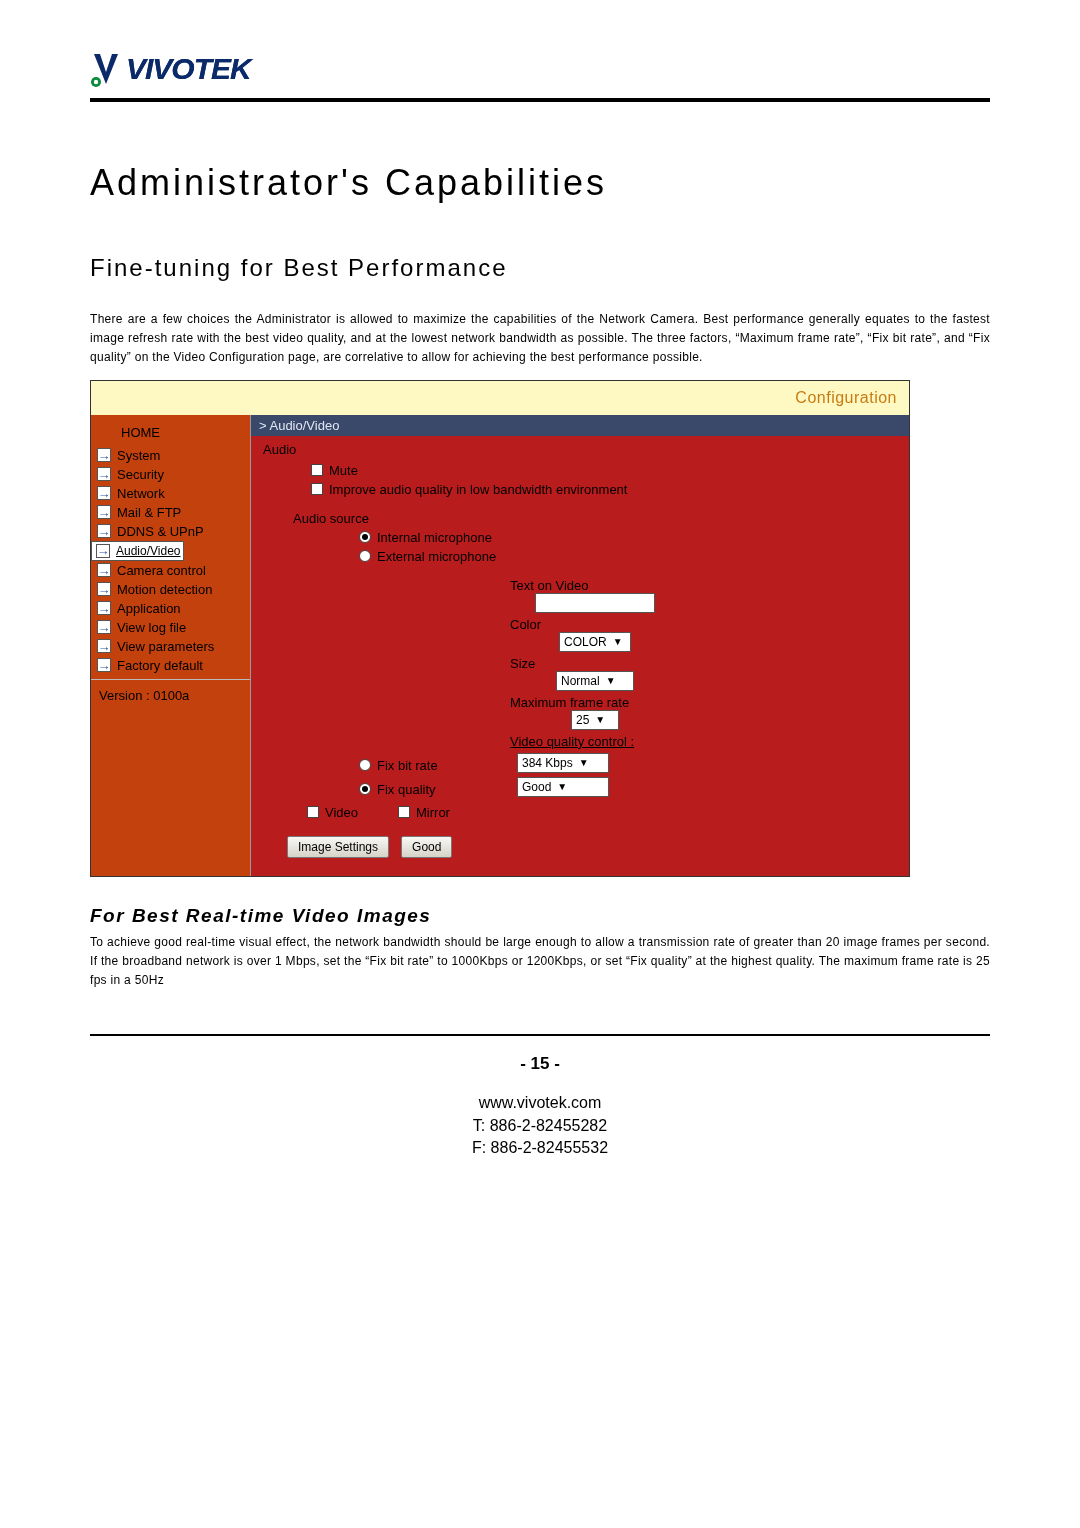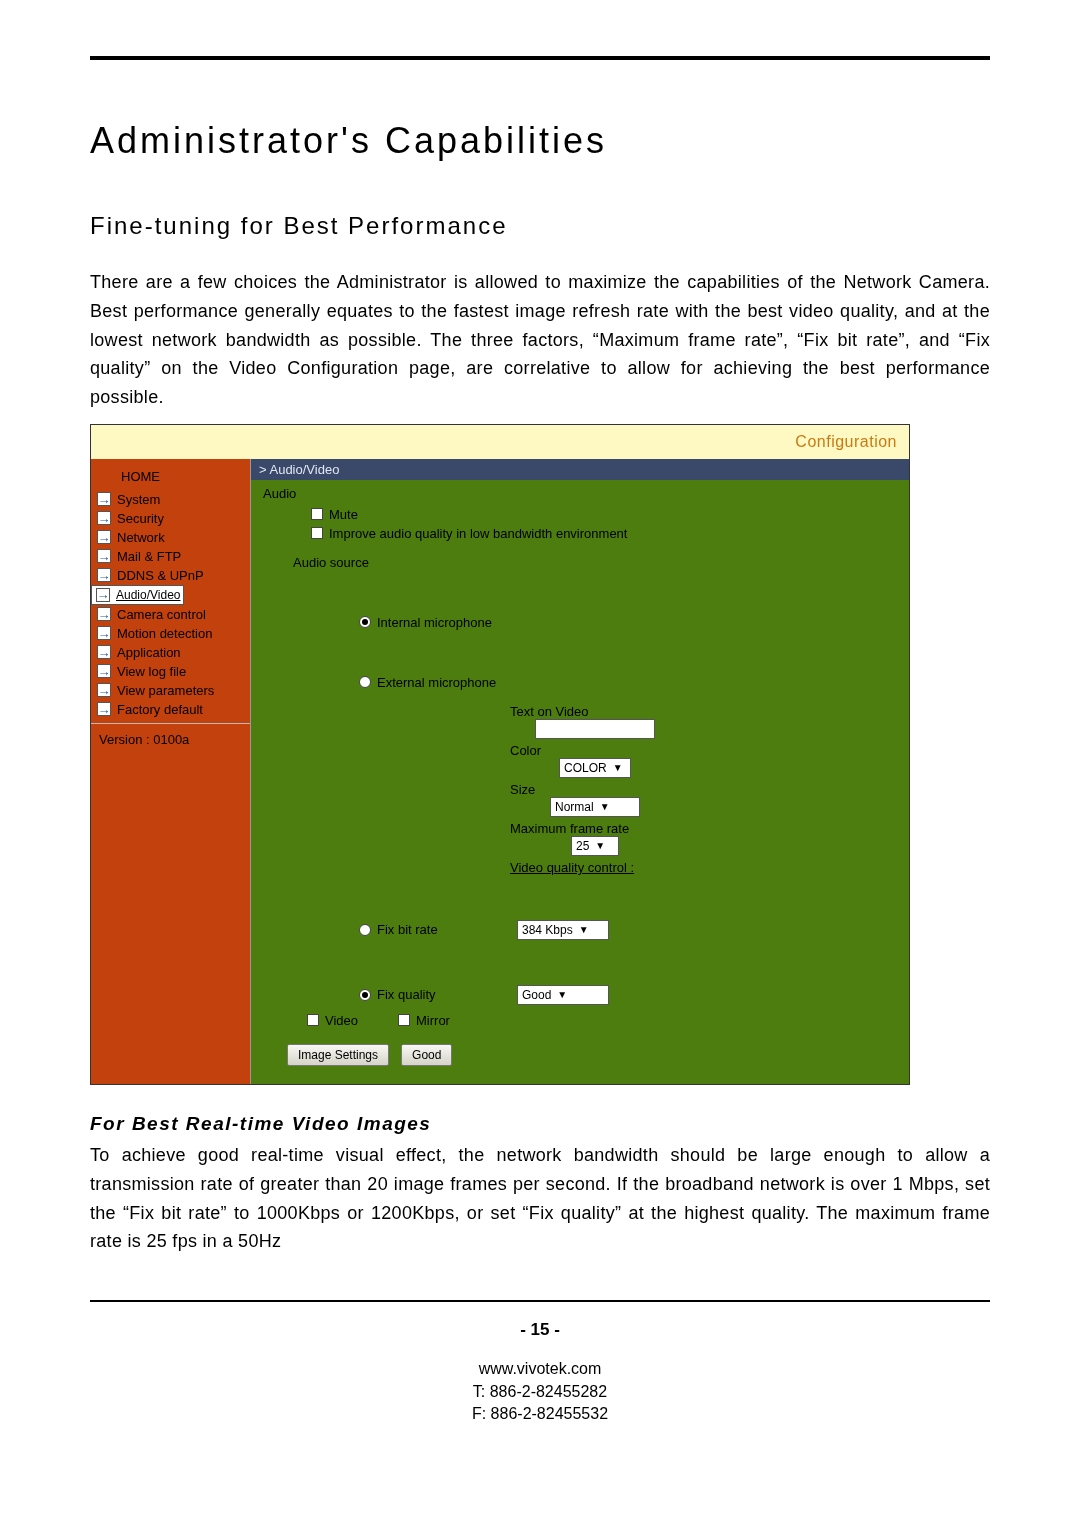--- a/index.html
+++ b/index.html
@@ -13,21 +13,21 @@
   .page { padding: 50px 90px 30px 90px; }
   .logo-row { display: flex; align-items: center; margin-bottom: 10px; }
   .logo-mark { width: 32px; height: 38px; position: relative; margin-right: 4px; }
   .logo-mark svg { display: block; }
   .logo-text { font-size: 30px; font-weight: 900; letter-spacing: -1px; font-style: italic;
     background: linear-gradient(#1a3a7a,#0b2560); -webkit-background-clip: text; color:#0b2a6a;}
   .hr-thick { border: none; border-top: 4px solid #000; margin: 6px 0 60px 0; }
   .h1 { font-size: 36px; font-weight: 400; letter-spacing: 3px; margin-bottom: 50px;
     font-family: "Arial", sans-serif; }
   .h2 { font-size: 24px; font-weight: 400; letter-spacing: 2px; margin-bottom: 28px; }
-  .para { font-size: 18px; line-height: 1.6; text-align: justify; letter-spacing: 0.3px; }
+  .para { font-size: 12px; line-height: 1.6; text-align: justify; letter-spacing: 0.3px; }
   .screenshot {
     width: 820px; margin: 12px 0 28px 0; background: #eceae4;
     border: 1px solid #333;
   }
   .titlebar { background: #fef9c3; color: #c97a10; text-align: right; padding: 6px 12px;
     font-size: 16px; letter-spacing: 0.5px; height: 34px; display:flex; align-items:center; justify-content:flex-end;}
   .app-body { display: flex; font-size: 13px; color: #000; }
   .sidebar {
     width: 160px; background: #c2410c; border-right: 1px solid #999; padding: 4px 0 0 0;
   }
@@ -36,21 +36,21 @@
     display: flex; align-items: center; padding: 2px 4px 2px 6px; cursor: default;
   }
   .side-exp {
     width: 14px; height: 14px; border: 1px solid #555; display: inline-flex;
     align-items: center; justify-content: center; font-size: 13px; line-height: 1;
     margin-right: 6px; background: #fff; font-weight: bold; color:#2a5a9a;
   }
   .side-label {}
   .side-item.sel .side-label { text-decoration: underline; }
   .side-version { padding: 8px 4px 12px 8px; border-top:1px solid #bbb; margin-top:4px;}
-  .content { flex: 1; background: #4d7c0f; }
+  .content { flex: 1; background: #b91c1c; }
   .crumb { background: #3a4869; color: #dfe6f3; padding: 3px 8px; font-size: 13px; }
   .crumb span { color:#dfe6f3; }
   .section { padding: 4px 12px 10px 12px; }
   .sec-title { font-weight: normal; padding: 2px 0 4px 0; }
   .row { display: flex; align-items: center; padding: 2px 0 2px 48px; gap: 6px; }
   .row.short { padding-left: 30px; }
   .chk, .rad {
     width: 12px; height: 12px; border: 1px solid #444; background: #fff; display: inline-block;
     position: relative;
   }
@@ -62,36 +62,46 @@
   .label-col { display:flex; align-items:center; padding: 2px 0 2px 30px; flex-direction: column;}
   .lbl { width: 170px; }
   .txt-input {
     width: 120px; height: 20px; border: 1px solid #555; background: #fff; font-size: 12px;
   }
   .sel {
     height: 20px; border: 1px solid #555; background: #fff; font-size: 12px; display:inline-flex;
     align-items:center; padding: 0 2px 0 4px;
   }
   .sel .arrow { margin-left: 6px; font-size: 10px; }
-  .ind { padding-left: 96px; display:flex; align-items:center; gap:8px; padding-top:2px; padding-bottom:2px;margin-top:41px;}
+  .ind { padding-left: 96px; display:flex; align-items:flex-end; gap:8px; padding-top:2px; padding-bottom:2px;}
   .ind .col2 { width: 150px; display:flex; align-items:center; gap:6px;}
   .btn { background: linear-gradient(#f8f8f4,#d6d4c8); border:1px solid #777;
     padding: 3px 10px; font-size: 12px; border-radius:2px;}
   .btn-row { display:flex; gap:12px; padding: 14px 0 8px 24px; align-items:center;}
   .row2 { display:flex; gap:40px; padding: 6px 0 2px 44px; align-items:center;}
   .vqc { text-decoration: underline; }
   .h3 { font-style: italic; font-size: 19px; letter-spacing: 1.5px; margin: 18px 0 6px 0; font-weight:bold;}
   .footer-rule { border:none; border-top:2px solid #000; margin: 44px 0 18px 0; }
   .pagenum { text-align:center; font-size:17px; font-weight:bold; margin-bottom:18px;}
   .footer-lines { text-align:center; font-size:16px; line-height:1.4; }
 </style>
 </head>
 <body>
 
 <div class="page">
+  <div class="logo-row">
+    <span class="logo-mark">
+      <svg viewBox="0 0 32 38" width="32" height="38">
+        <path d="M4 4 L16 34 L28 4 L22 4 L16 22 L10 4 Z" fill="#0b2a6a"></path>
+        <circle cx="6" cy="32" r="5" fill="#0a8a3a"></circle>
+        <circle cx="6" cy="32" r="2.2" fill="#fff"></circle>
+      </svg>
+    </span>
+    <span class="logo-text">VIVOTEK</span>
+  </div>
   <hr class="hr-thick">
 
   <div class="h1">Administrator's Capabilities</div>
   <div class="h2">Fine-tuning for Best Performance</div>
 
   <p class="para">There are a few choices the Administrator is allowed to maximize the capabilities of the Network Camera.  Best performance generally equates to the fastest image refresh rate with the best video quality, and at the lowest network bandwidth as possible. The three factors, “Maximum frame rate”, “Fix bit rate”, and “Fix quality” on the Video Configuration page, are correlative to allow for achieving the best performance possible.</p>
 
   <div class="screenshot">
     <div class="titlebar">
       <span>Configuration</span>
@@ -192,21 +202,21 @@
           </div>
           <div class="label-col">
             <span class="lbl">Color</span>
             <span class="sel" style="width:72px">
               <span>COLOR</span>
               <span class="arrow">▼</span>
             </span>
           </div>
           <div class="label-col">
             <span class="lbl">Size</span>
-            <span class="sel" style="width:90px">
+            <span class="sel" style="width:78px">
               <span>Normal</span>
               <span class="arrow">▼</span>
             </span>
           </div>
           <div class="label-col">
             <span class="lbl">Maximum frame rate</span>
             <span class="sel" style="width:48px">
               <span>25</span>
               <span class="arrow">▼</span>
             </span>

